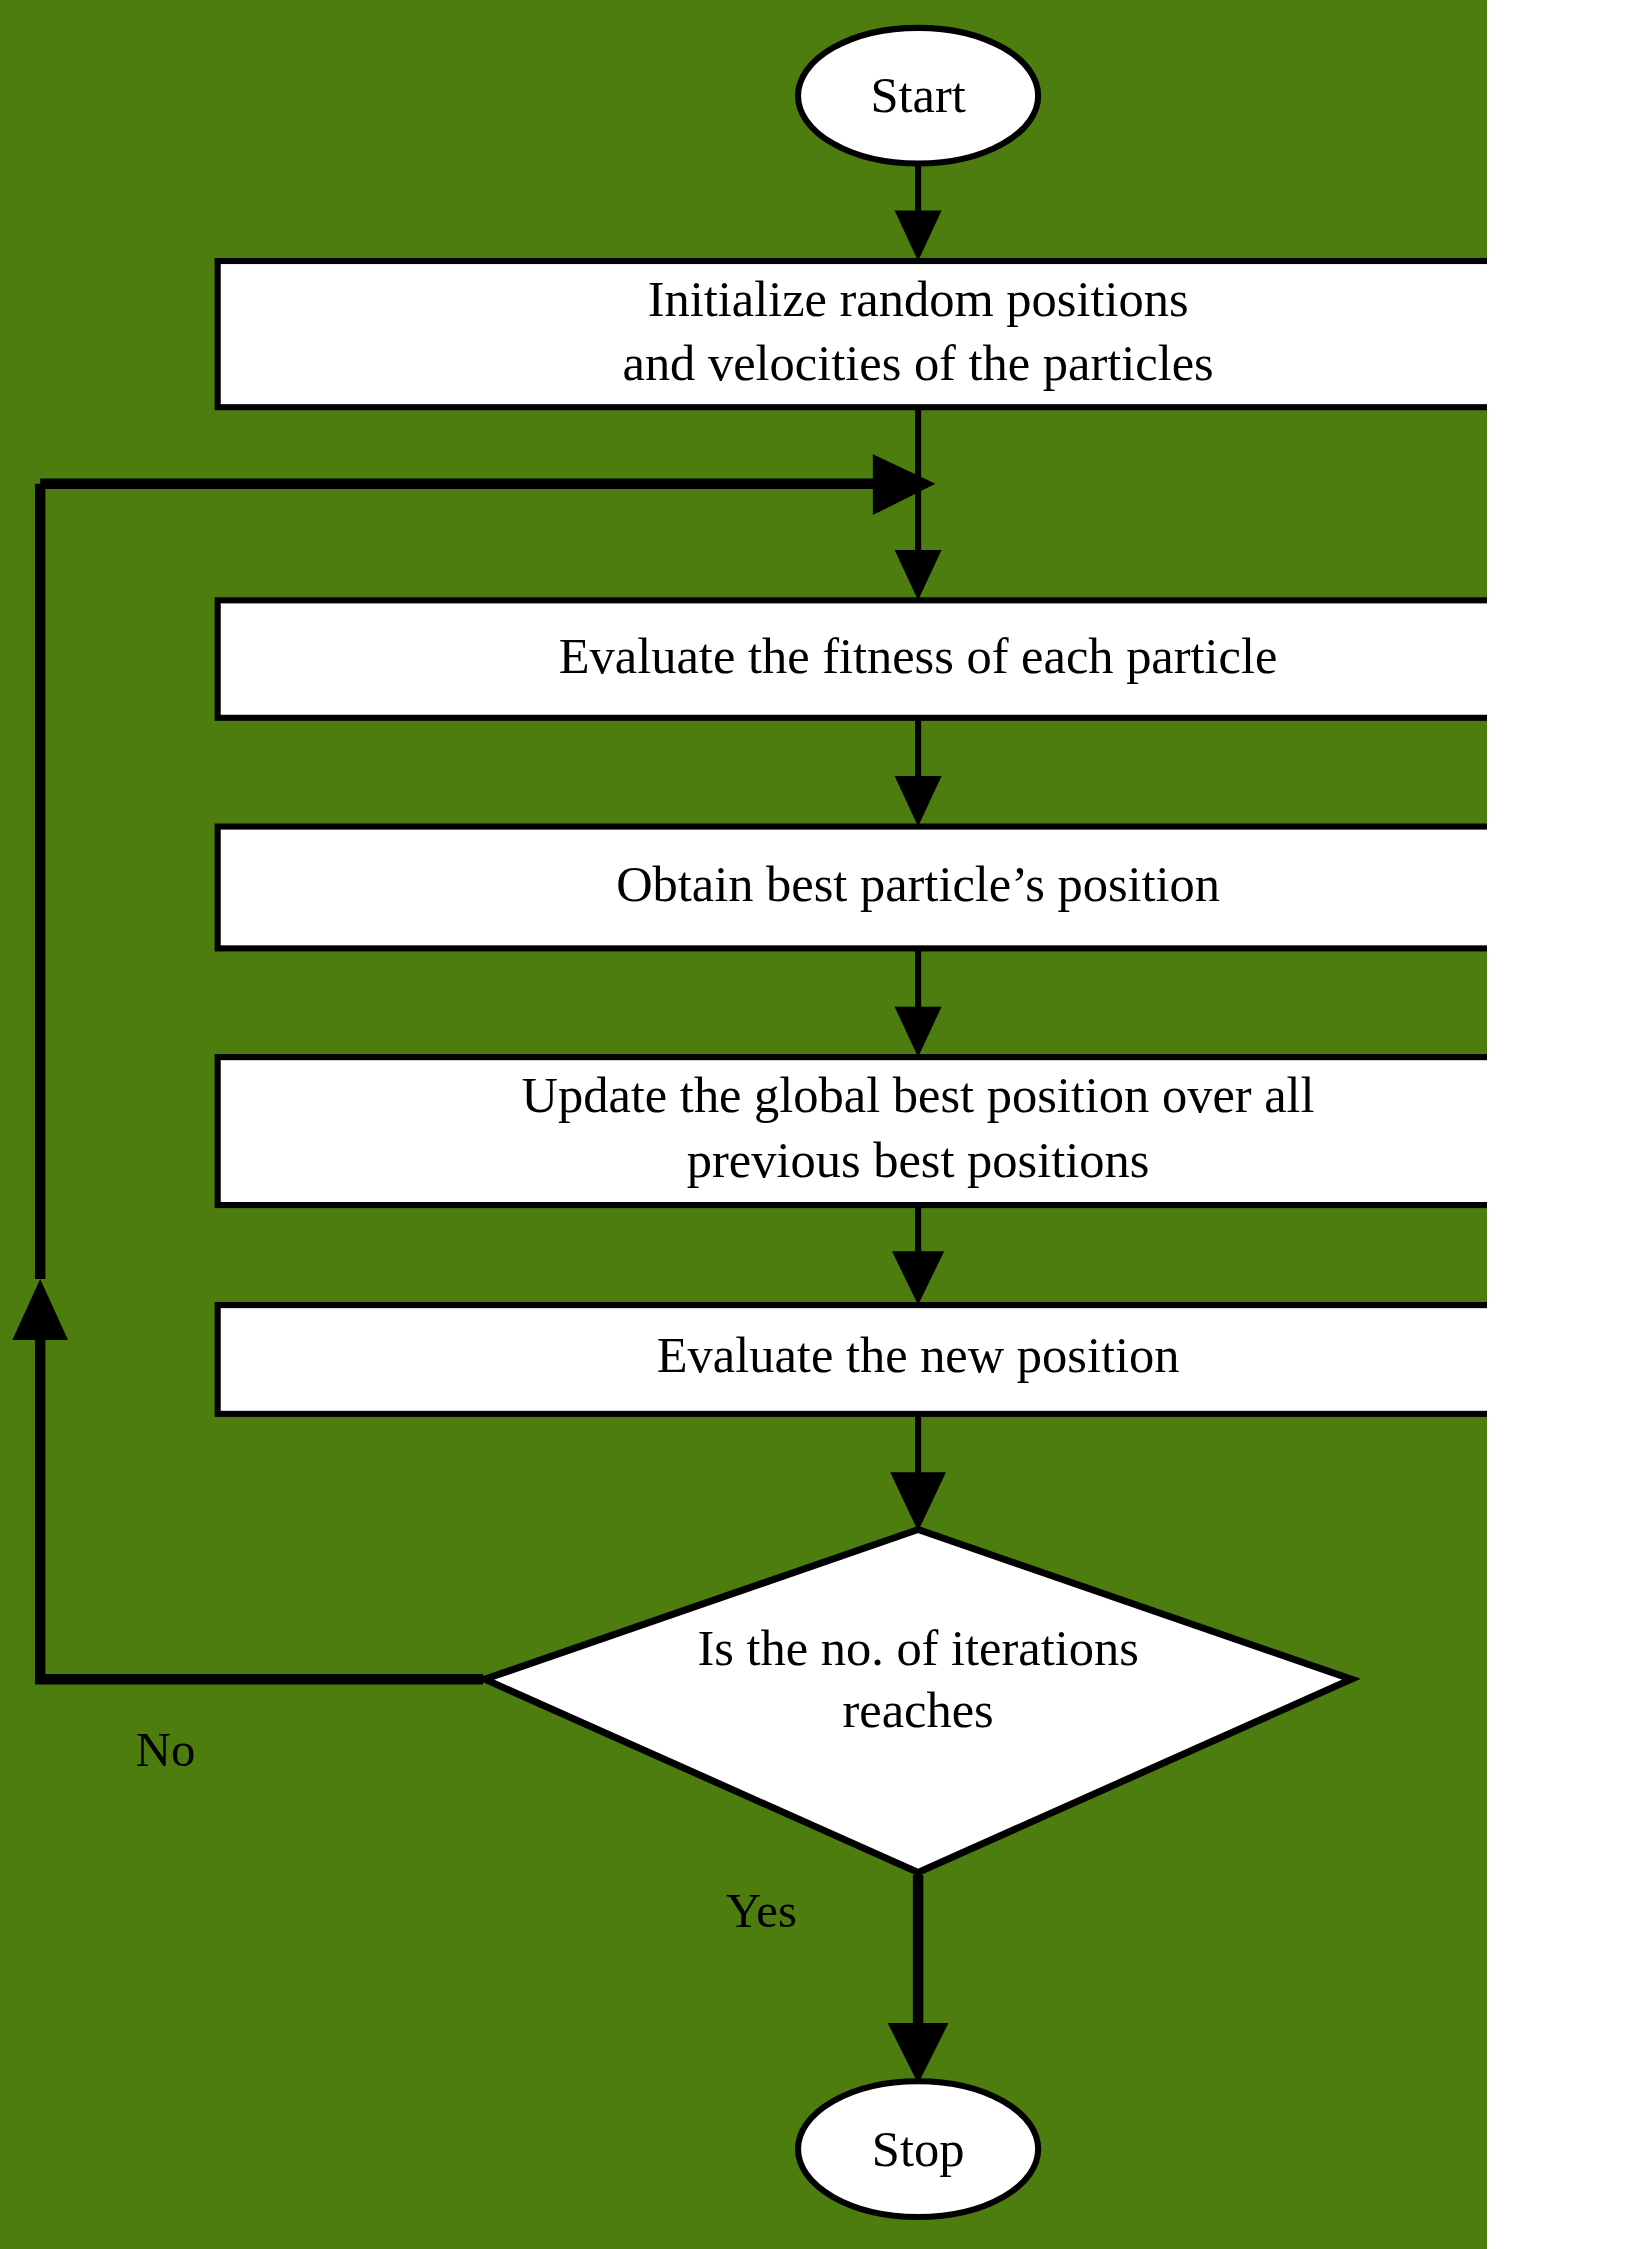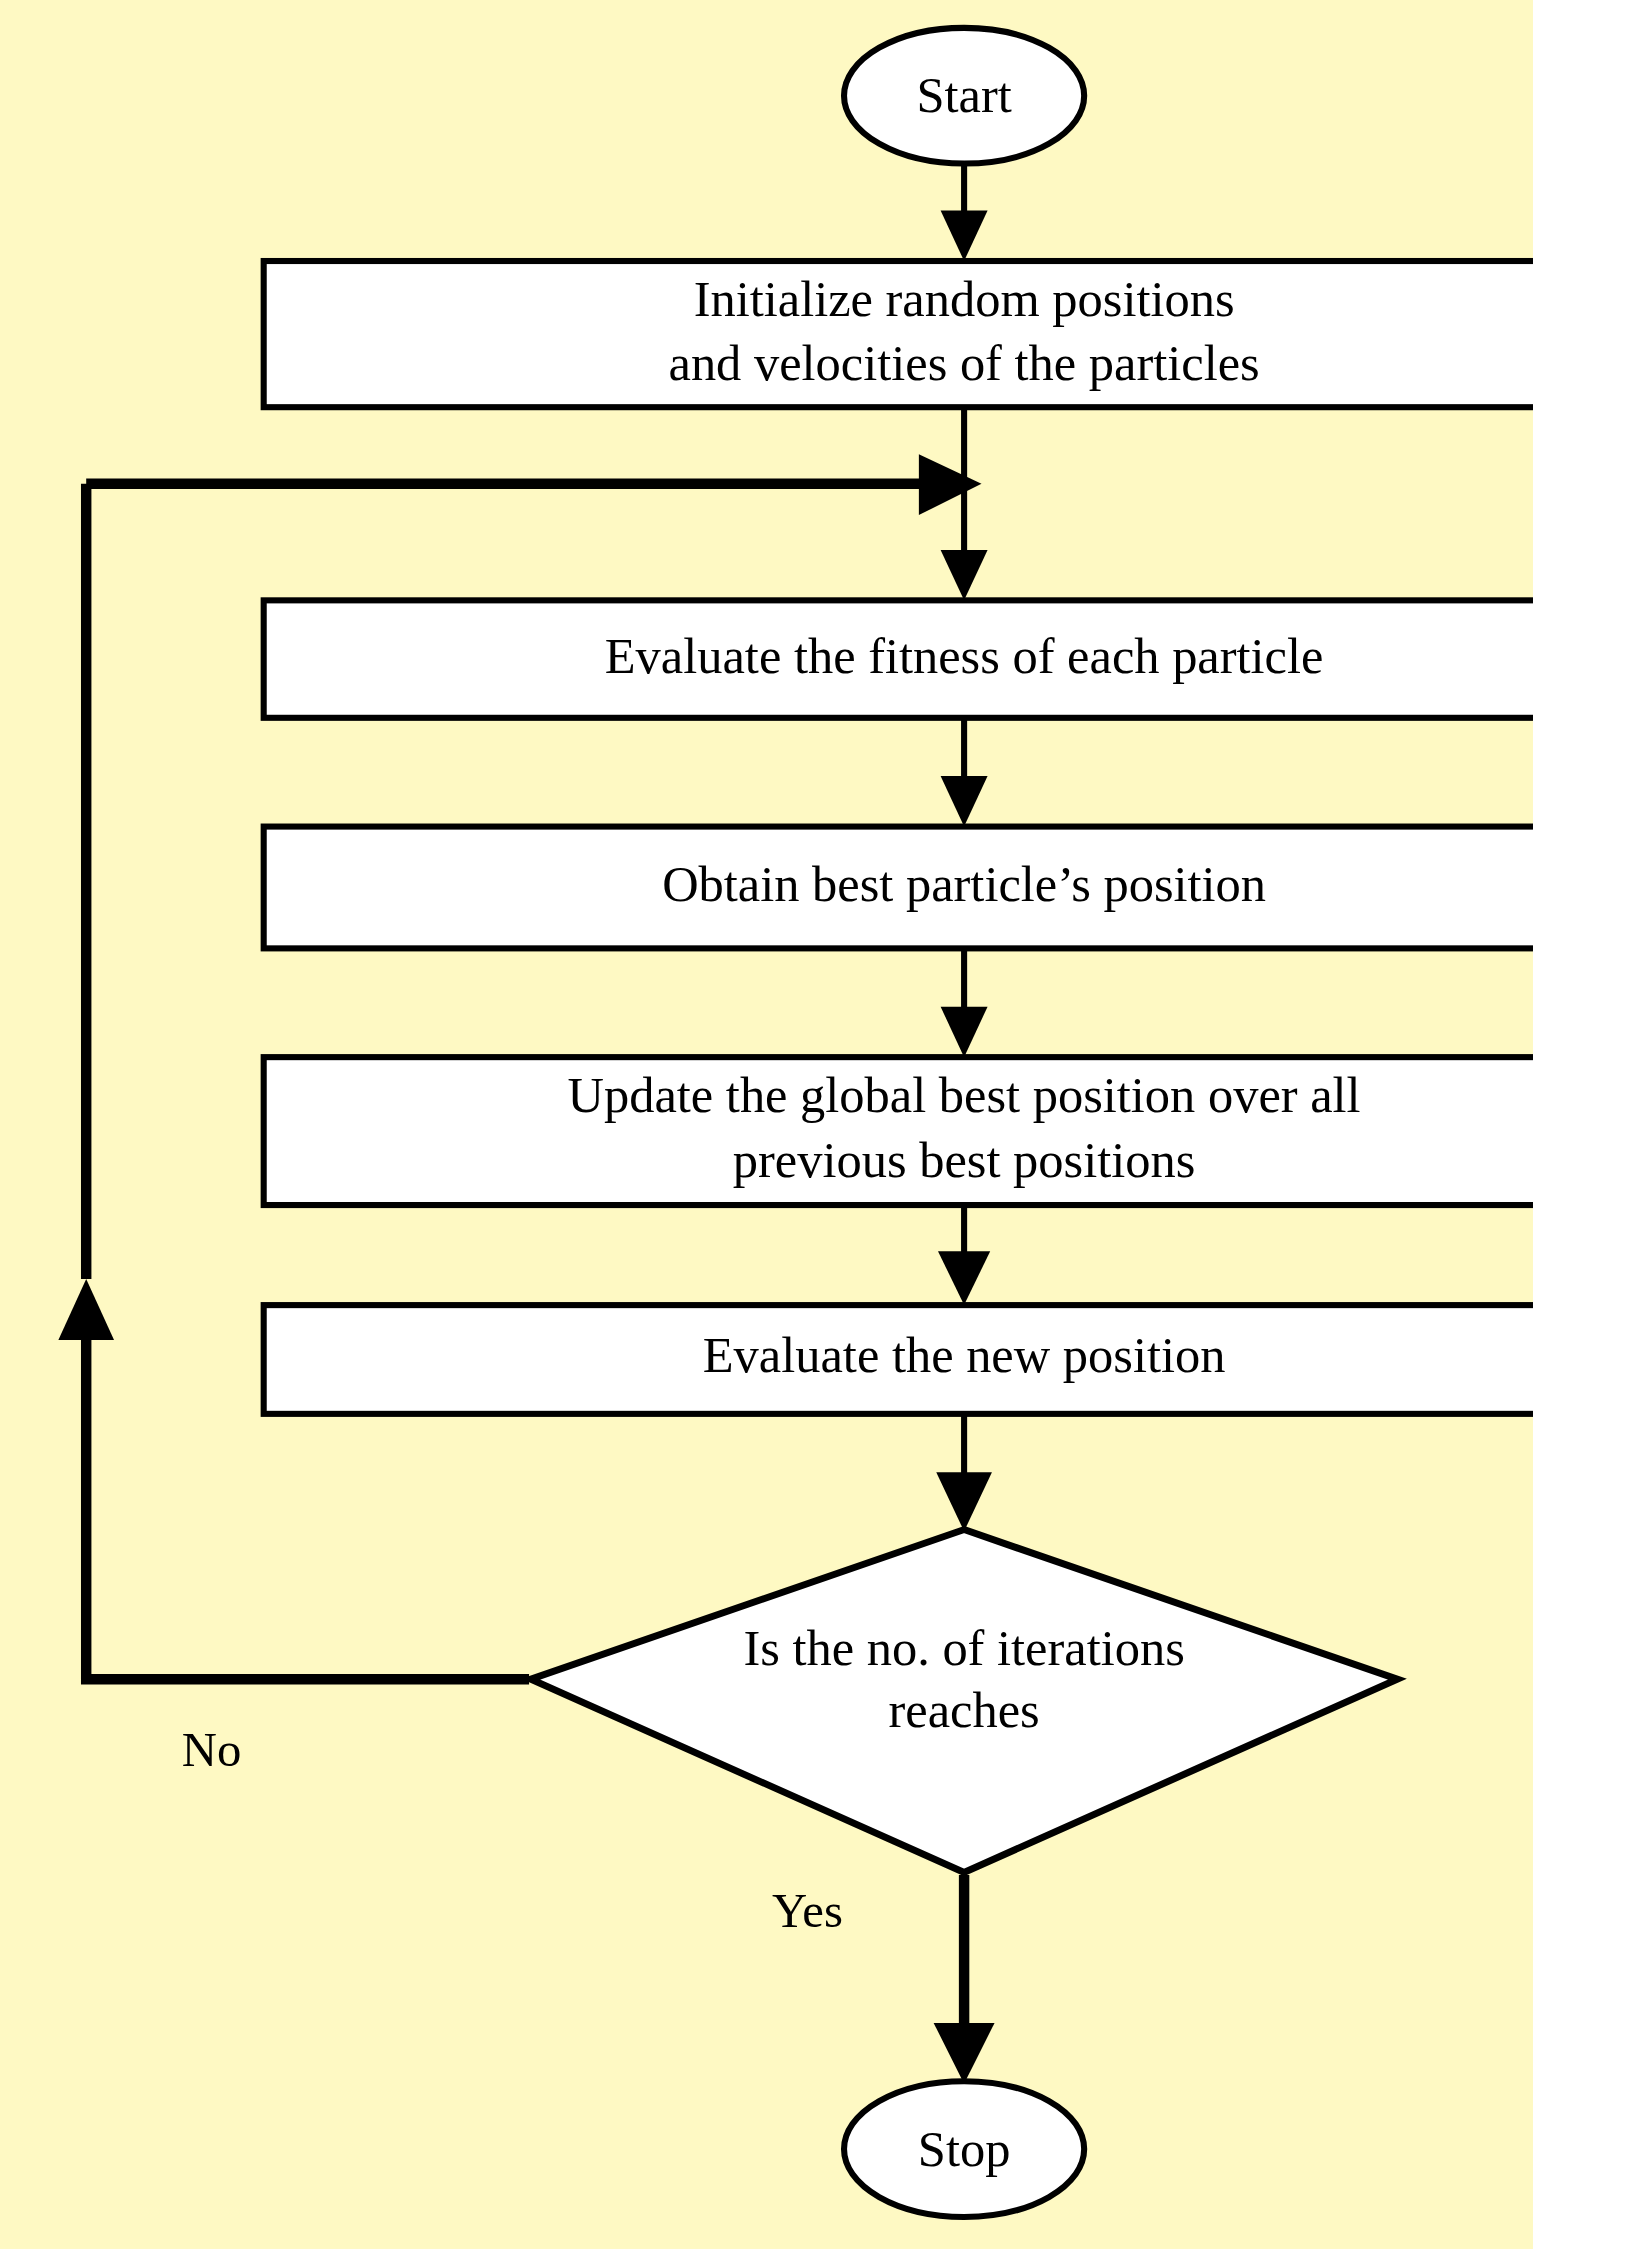--- a/index.html
+++ b/index.html
@@ -7,23 +7,22 @@
     padding: 0;
     background: #ffffff;
   }
   body {
     font-family: "Liberation Serif", "DejaVu Serif", serif;
   }
   #flowchart-root {
     position: relative;
     width: 1487px;
     height: 2250px;
-    background: #fef9c3;
+    background: #4d7c0f;
     overflow: hidden;
-    padding-left: 46px;
   }
   svg.flow-canvas {
     display: block;
     width: 1650px;
     height: 2250px;
   }
   .node-shape {
     fill: #ffffff;
     stroke: #000000;
     stroke-width: 7;

